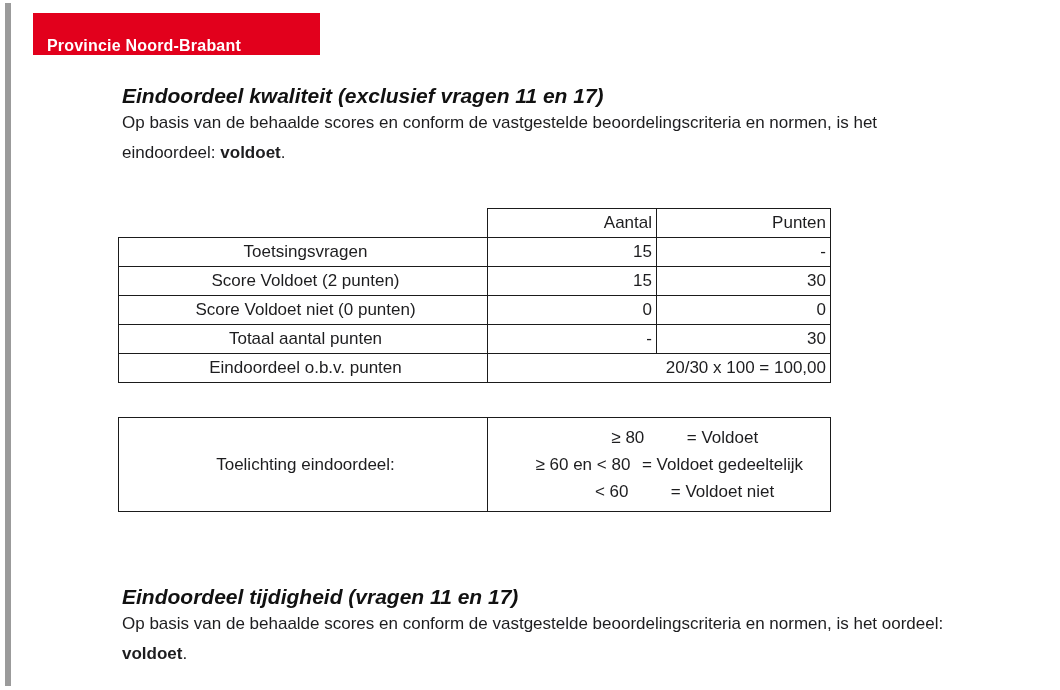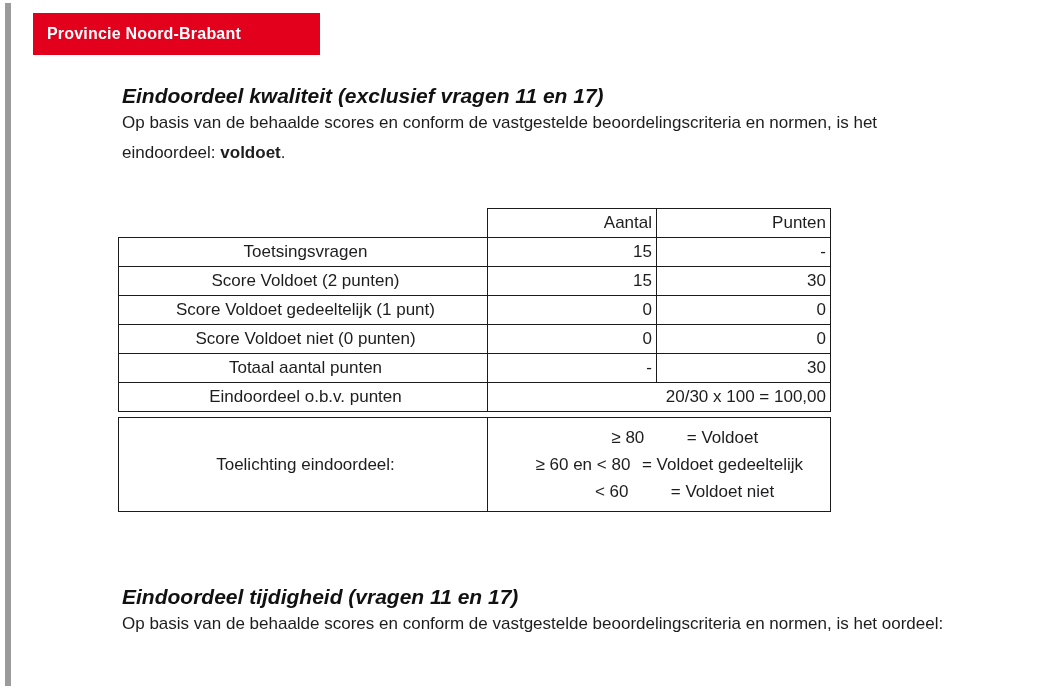--- a/index.html
+++ b/index.html
@@ -19,21 +19,21 @@
     background: #9b9b9b;
   }
 
   .banner {
     position: absolute;
     left: 33px; top: 13px;
     width: 287px; height: 42px;
     background: #e2001c;
     color: #ffffff;
     display: flex;
-    align-items: center;
+    align-items: flex-end;
     padding-left: 14px;
     font-size: 16px;
     font-weight: bold;
     letter-spacing: 0.2px;
   }
 
   .section { position: absolute; left: 122px; }
   .section-kwaliteit { top: 84px; width: 920px; }
   .section-tijdigheid { top: 585px; width: 938px; }
 
@@ -102,25 +102,20 @@
     <td class="label-cell">Toetsingsvragen</td>
     <td class="value-cell">15</td>
     <td class="value-cell">-</td>
   </tr>
   <tr>
     <td class="label-cell">Score Voldoet (2 punten)</td>
     <td class="value-cell">15</td>
     <td class="value-cell">30</td>
   </tr>
   <tr>
-    <td class="label-cell">Score Voldoet gedeeltelijk (1 punt)</td>
-    <td class="value-cell">0</td>
-    <td class="value-cell">0</td>
-  </tr>
-  <tr>
     <td class="label-cell">Score Voldoet niet (0 punten)</td>
     <td class="value-cell">0</td>
     <td class="value-cell">0</td>
   </tr>
   <tr>
     <td class="label-cell">Totaal aantal punten</td>
     <td class="value-cell">-</td>
     <td class="value-cell">30</td>
   </tr>
   <tr>
@@ -144,14 +139,15 @@
       <div class="legend-line"><span class="legend-cond">&lt; 60</span><span>= Voldoet niet</span></div>
     </td>
   </tr>
 </tbody>
   </table>
 
 <div class="section section-tijdigheid">
   <div class="section-title">Eindoordeel tijdigheid (vragen 11 en 17)</div>
   <div class="intro">
     <div class="intro-line">Op basis van de behaalde scores en conform de vastgestelde beoordelingscriteria en normen, is het oordeel:</div>
+    <div class="intro-line"><span class="verdict">voldoet</span><span>.</span></div>
   </div>
 </div>
 
 </body></html>

